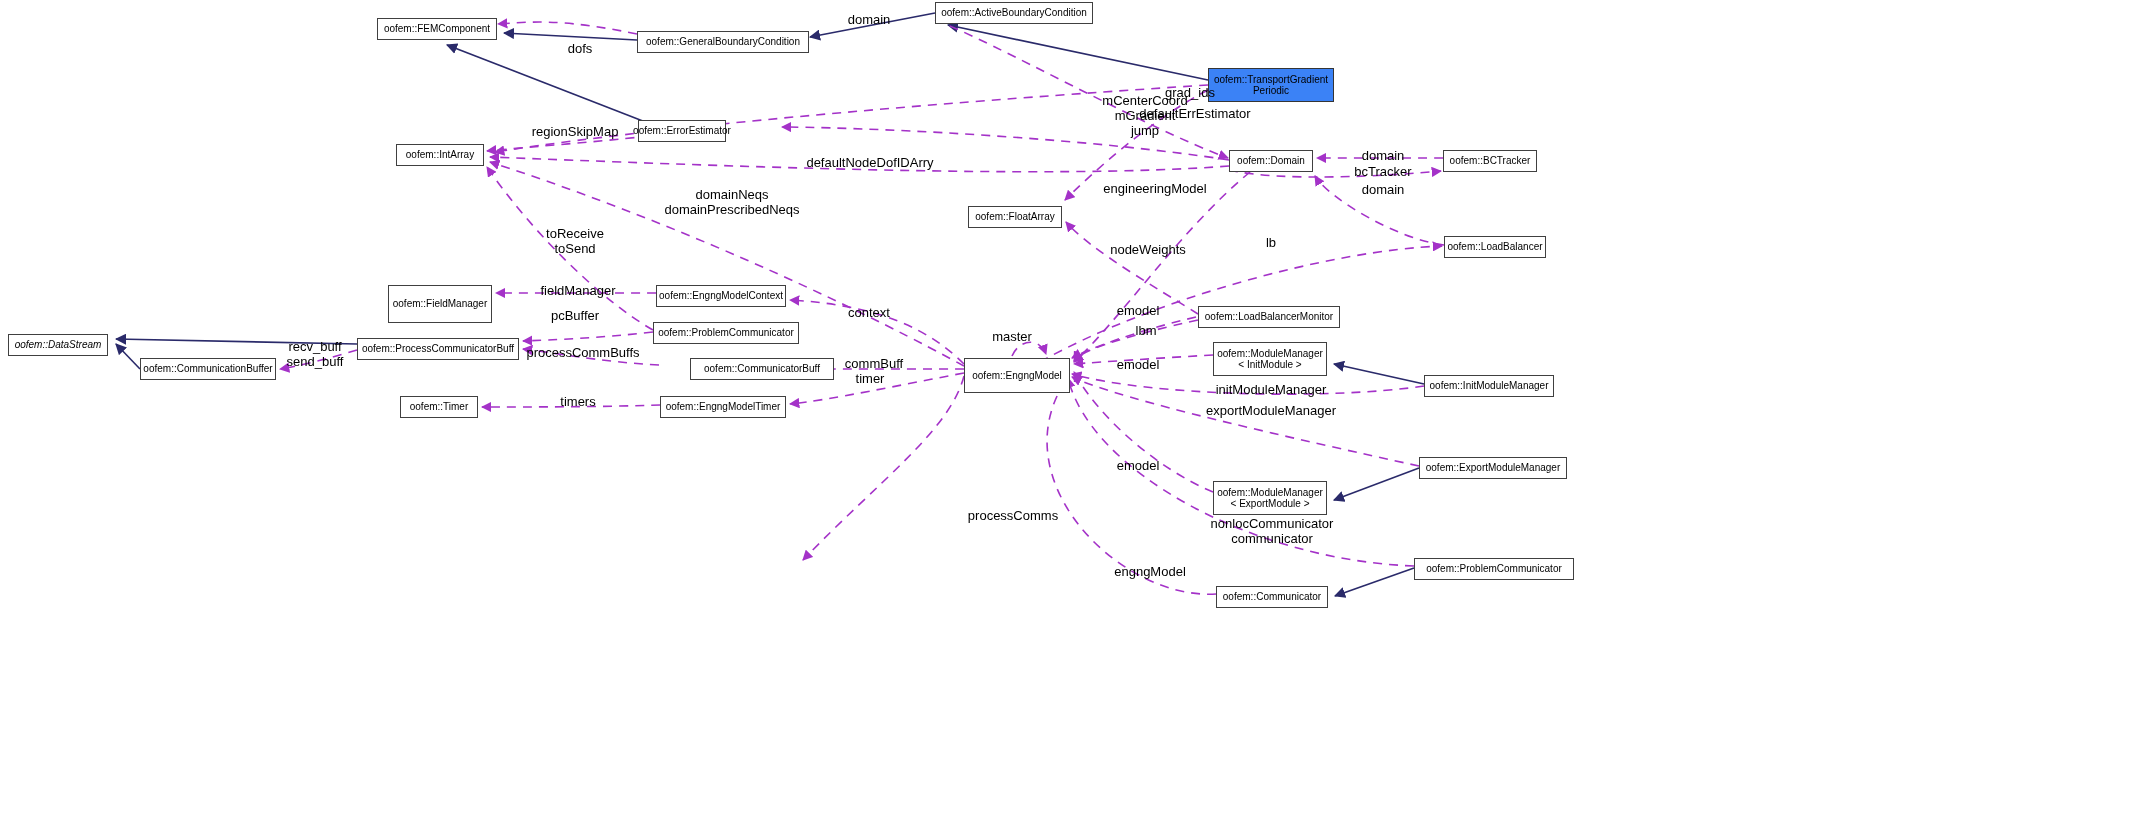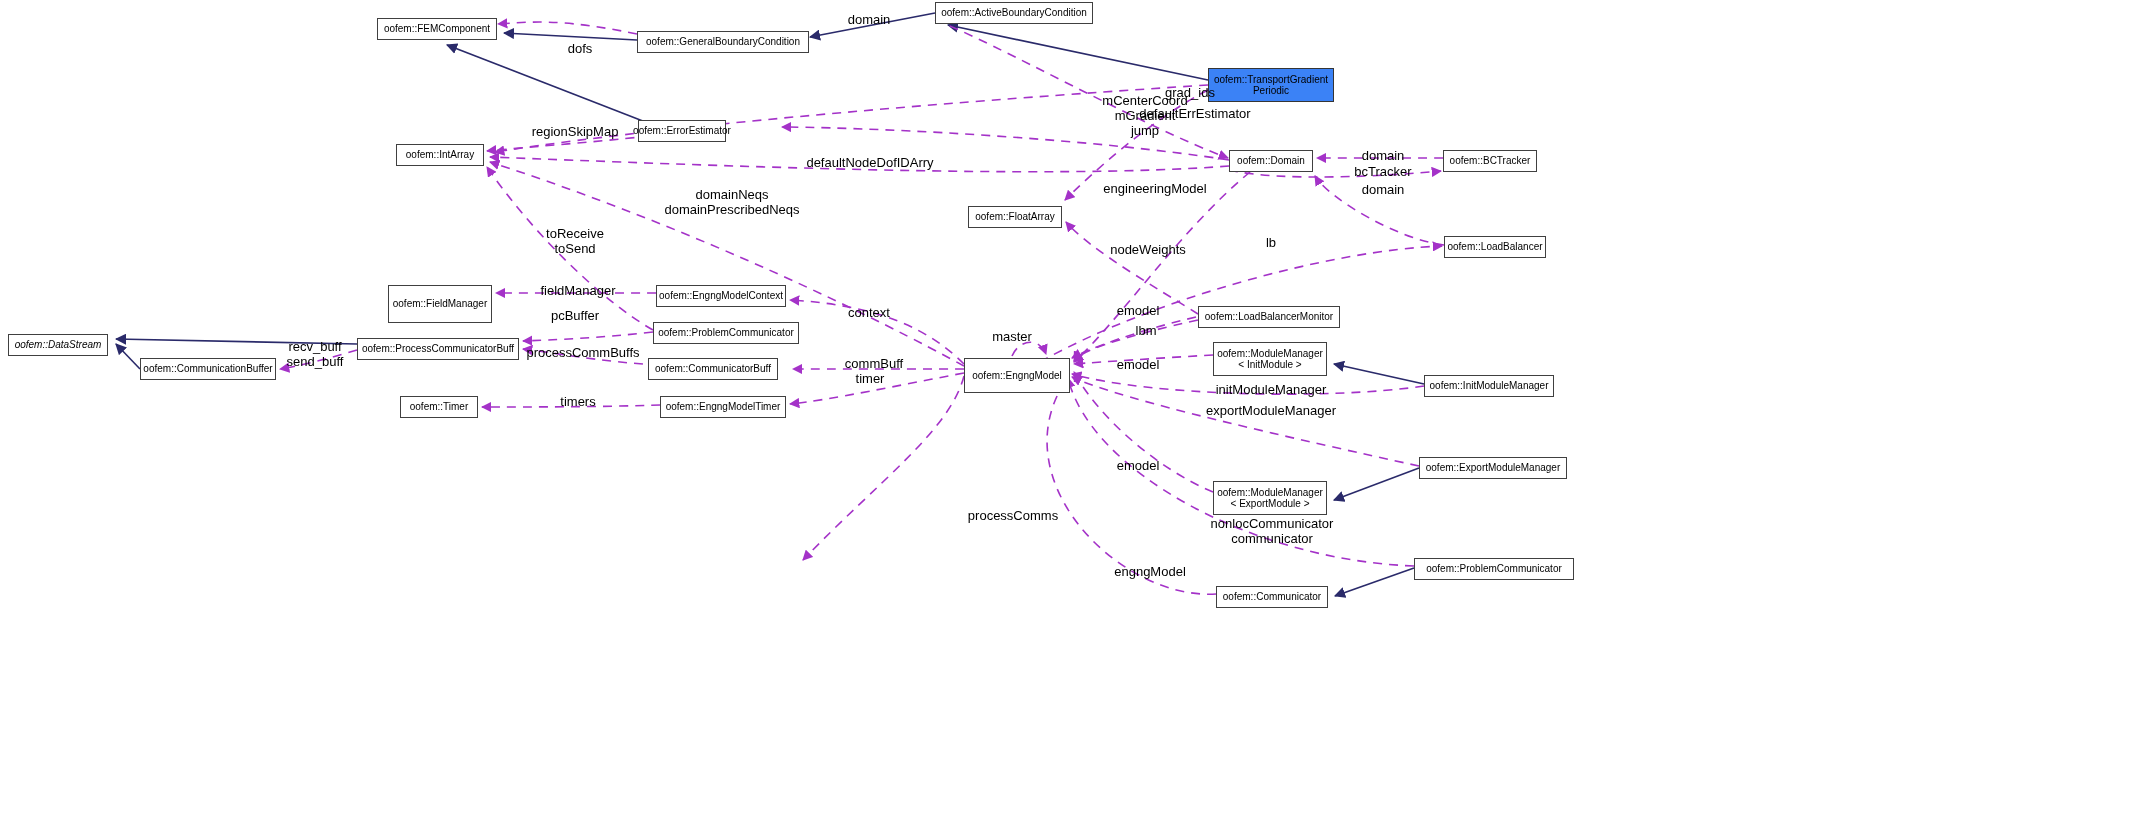--- a/index.html
+++ b/index.html
@@ -111,21 +111,21 @@
 
   <div class="node" style="left:8px;top:334px;width:100px;height:22px;font-style:italic;">oofem::DataStream</div>
 
   <div class="node" style="left:357px;top:338px;width:162px;height:22px;">oofem::ProcessCommunicatorBuff</div>
 
   <div class="node" style="left:1213px;top:342px;width:114px;height:34px;">oofem::ModuleManager
 &lt; InitModule &gt;</div>
 
   <div class="node" style="left:140px;top:358px;width:136px;height:22px;">oofem::CommunicationBuffer</div>
 
-  <div class="node" style="left:648px;top:358px;width:130px;height:22px;">oofem::CommunicatorBuff</div>
+  <div class="node" style="left:690px;top:358px;width:144px;height:22px;">oofem::CommunicatorBuff</div>
 
   <div class="node" style="left:964px;top:358px;width:106px;height:35px;">oofem::EngngModel</div>
 
   <div class="node" style="left:1424px;top:375px;width:130px;height:22px;">oofem::InitModuleManager</div>
 
   <div class="node" style="left:400px;top:396px;width:78px;height:22px;">oofem::Timer</div>
 
   <div class="node" style="left:660px;top:396px;width:126px;height:22px;">oofem::EngngModelTimer</div>
 
   <div class="node" style="left:1419px;top:457px;width:148px;height:22px;">oofem::ExportModuleManager</div>

